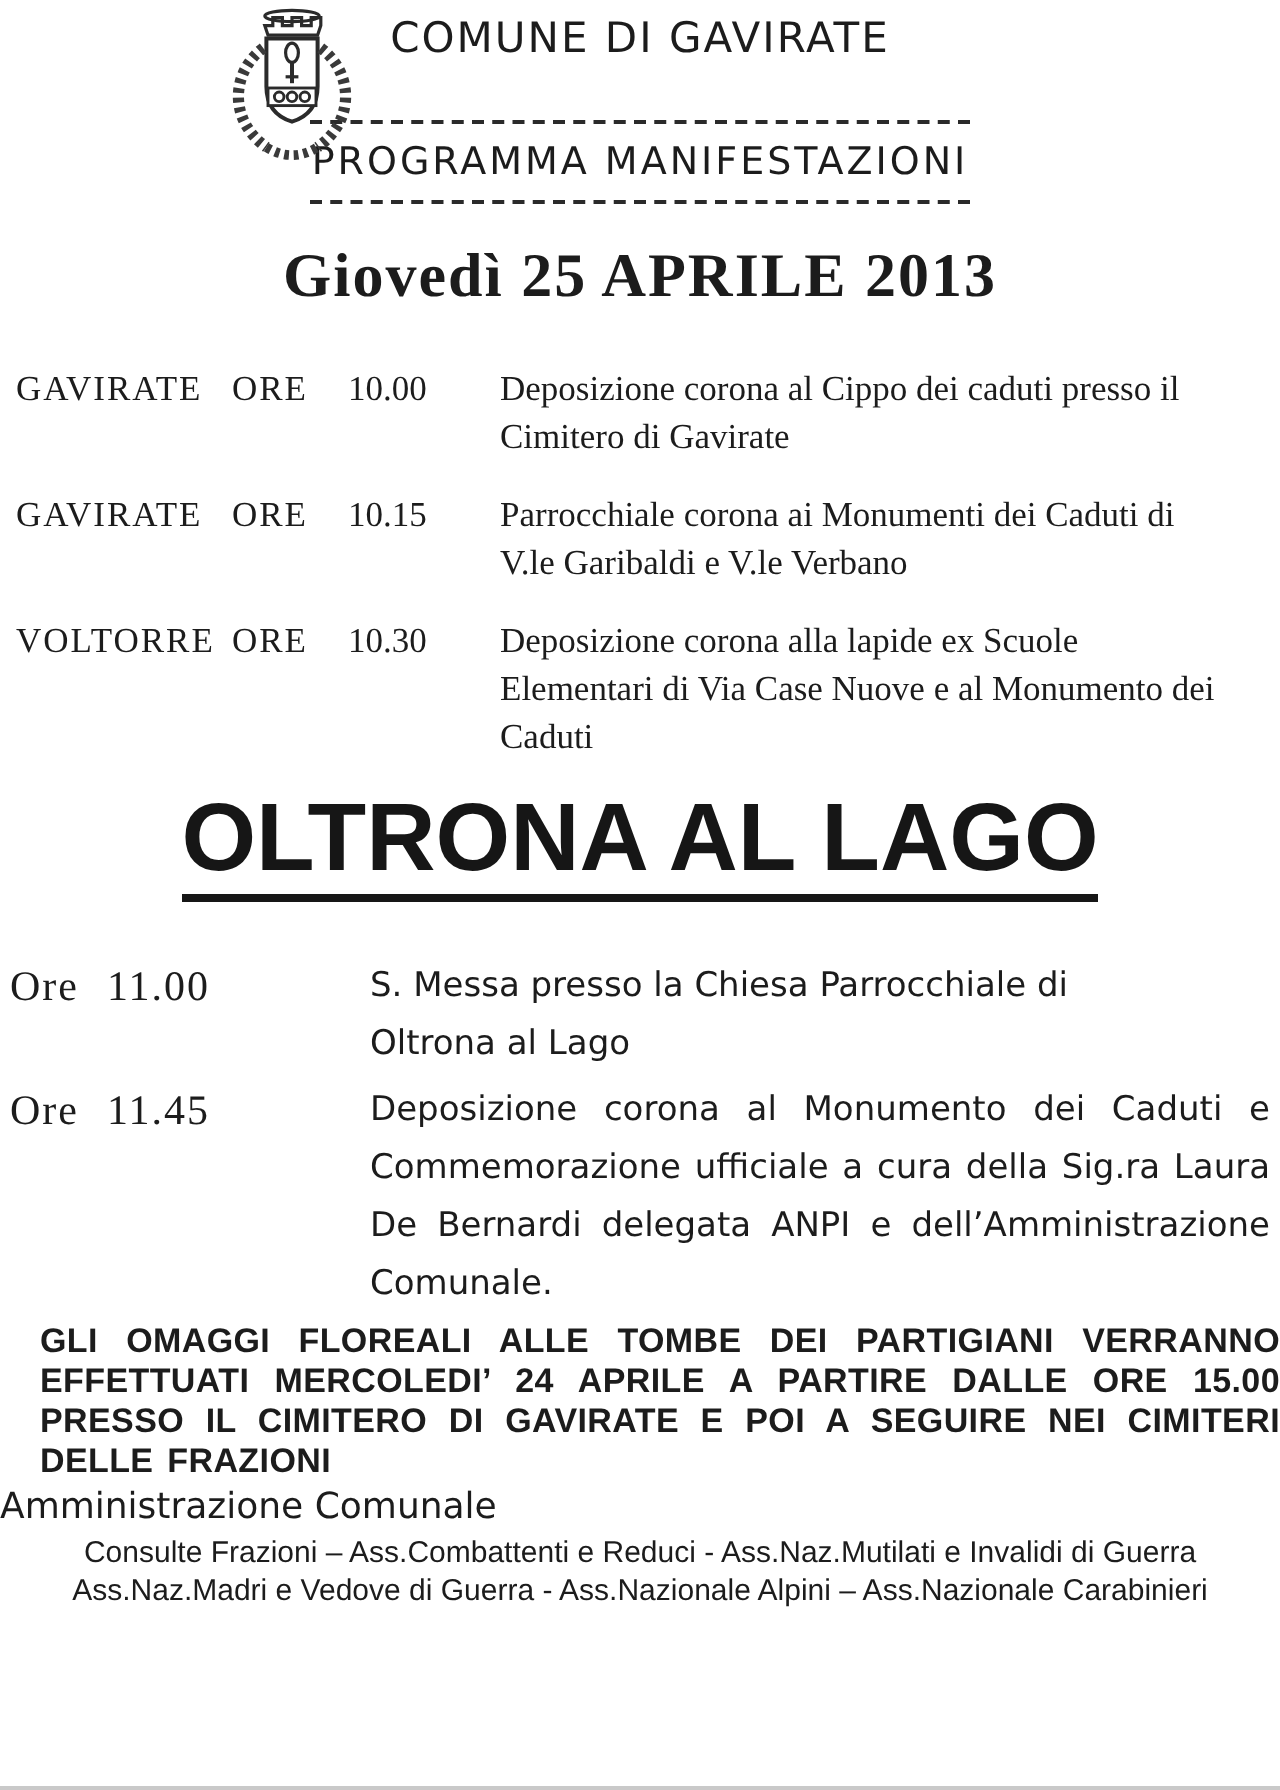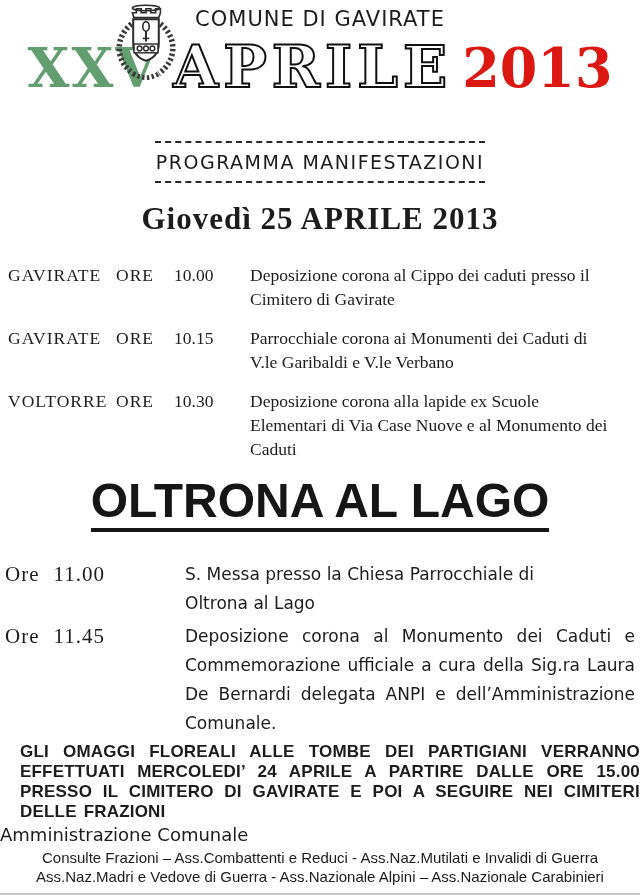--- a/index.html
+++ b/index.html
@@ -141,23 +141,20 @@
       <rect x="35" y="55" width="30" height="11" fill="#ffffff" stroke="#2b2b2b" stroke-width="1.8"></rect>
       <circle cx="42" cy="60.5" r="3" fill="none" stroke="#2b2b2b" stroke-width="1.8"></circle>
       <circle cx="50" cy="60.5" r="3" fill="none" stroke="#2b2b2b" stroke-width="1.8"></circle>
       <circle cx="58" cy="60.5" r="3" fill="none" stroke="#2b2b2b" stroke-width="1.8"></circle>
 
       <path d="M32,30 C12,45 10,75 34,92" fill="none" stroke="#3a3a3a" stroke-width="7" stroke-dasharray="3 3"></path>
       <path d="M68,30 C88,45 90,75 66,92" fill="none" stroke="#3a3a3a" stroke-width="7" stroke-dasharray="3 3"></path>
       <path d="M34,92 Q50,102 66,92" fill="none" stroke="#3a3a3a" stroke-width="6" stroke-dasharray="3 3"></path>
     </svg>
     <div class="municipality">COMUNE DI GAVIRATE</div>
-    <div class="title-line">
-      <span class="title-roman" style="color:#629e6f">XXV</span><span class="title-month">APRILE</span><span class="title-year" style="color:#dc1812">2013</span>
-    </div>
   </div>
 
   <div class="divider top"></div>
   <div class="program-heading">PROGRAMMA MANIFESTAZIONI</div>
   <div class="divider bottom"></div>
 
   <div class="date-heading">Giovedì 25 APRILE 2013</div>
 
   <div class="events">
 

